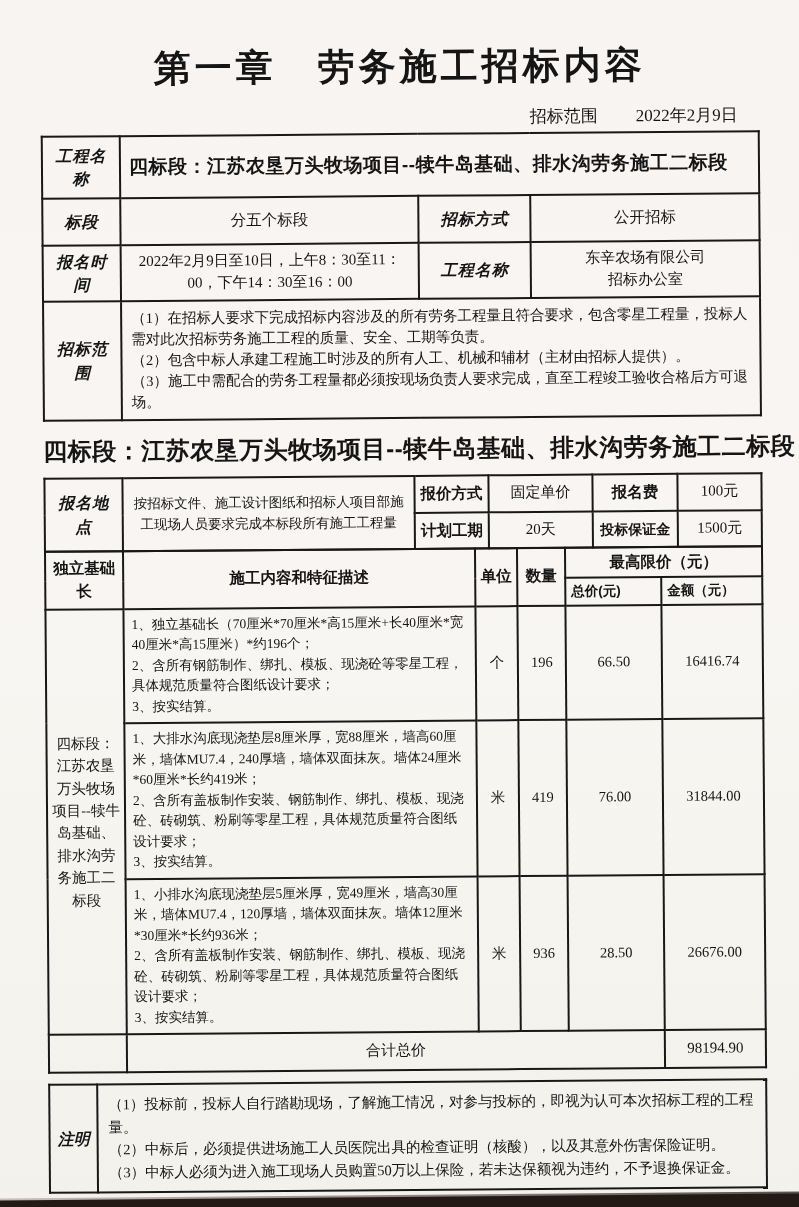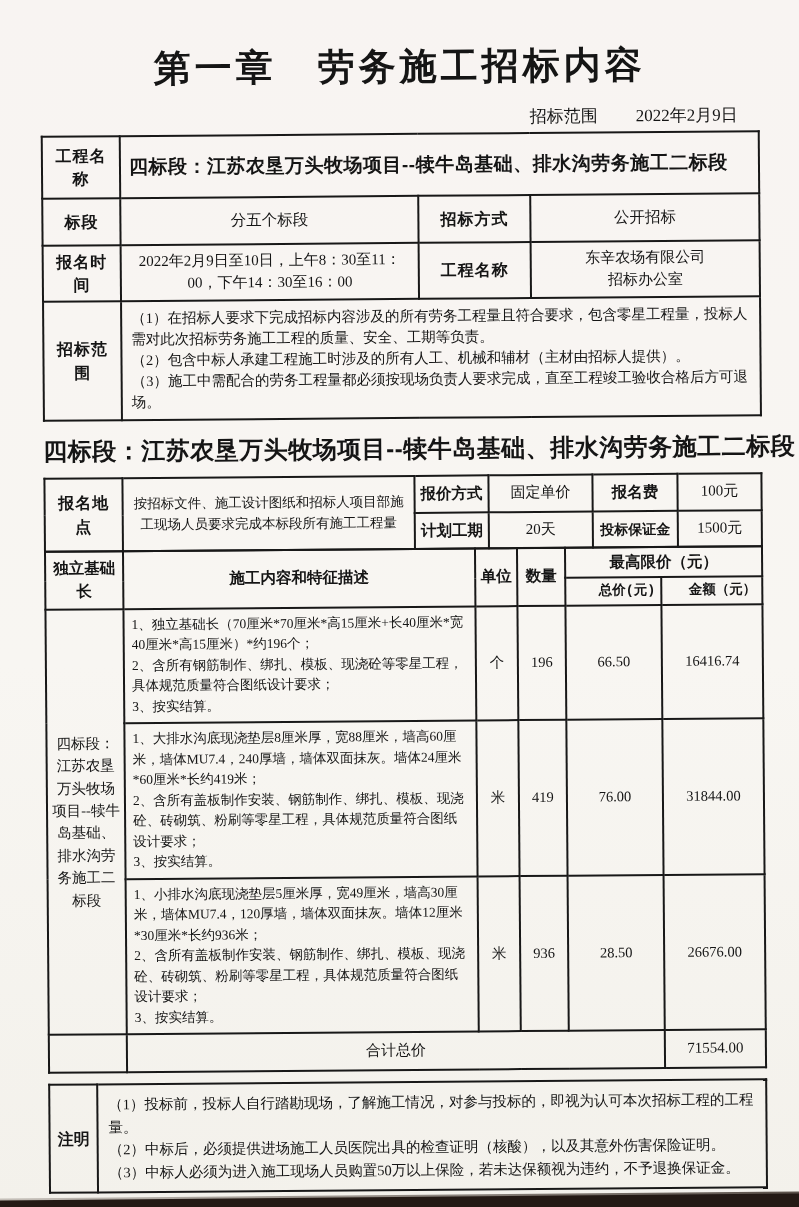--- a/index.html
+++ b/index.html
@@ -50,20 +50,21 @@
     font-size: 14px;
     line-height: 1.45;
   }
   .outer { border: 2.5px solid #141414; }
   .lbl {
     text-align: center;
     font-weight: bold;
     font-family: "Liberation Sans", "DejaVu Sans", sans-serif;
     font-size: 16px;
     letter-spacing: 1px;
+    font-style: italic;
   }
   .center { text-align: center; }
   .pre { white-space: pre-line; }
   .project-name-cell {
     font-weight: bold;
     font-size: 19px;
     font-family: "Liberation Sans", "DejaVu Sans", sans-serif;
     padding: 14px 8px;
     letter-spacing: 0.5px;
   }
@@ -82,22 +83,22 @@
     text-align: center; font-weight: bold; font-size: 15.5px;
     font-family: "Liberation Sans", "DejaVu Sans", sans-serif;
     padding: 6px 2px;
   }
   .quote-val { text-align: center; font-size: 15px; }
   .hdr {
     text-align: center; font-weight: bold;
     font-family: "Liberation Sans", "DejaVu Sans", sans-serif;
     font-size: 15.5px;
   }
-  .subhdr { text-align: right; font-weight: bold; font-size: 13.5px;
-    font-family: Liberation Mono, monospace; }
+  .subhdr { text-align: left; font-weight: bold; font-size: 13.5px;
+    font-family: Liberation Sans, sans-serif; }
   .desc-cell { font-size: 13.5px; line-height: 1.52; padding: 5px 7px; vertical-align: top; }
   .num-cell { text-align: center; font-size: 14.5px; font-family: "Liberation Serif", serif; }
   .item-name-cell {
     text-align: center; font-size: 14.5px; line-height: 1.55;
     padding: 4px 2px;
   }
   .total-row td { height: 38px; }
   .note-cell { padding: 8px 10px; font-size: 14.5px; line-height: 1.55; }
   .bottom-edge {
     position: absolute;
@@ -237,21 +238,21 @@
 2、含所有盖板制作安装、钢筋制作、绑扎、模板、现浇砼、砖砌筑、粉刷等零星工程，具体规范质量符合图纸设计要求；
 3、按实结算。</td>
       <td class="num-cell">米</td>
       <td class="num-cell">936</td>
       <td class="num-cell">28.50</td>
       <td class="num-cell">26676.00</td>
     </tr>
     <tr class="total-row">
       <td></td>
       <td class="center" colspan="4" style="font-size:15px">合计总价</td>
-      <td class="num-cell" style="font-size:15px">71554.00</td>
+      <td class="num-cell" style="font-size:15px">98194.90</td>
     </tr>
   </tbody>
     </table>
 
   <div class="gap-sm"></div>
 
   <table class="outer">
     <colgroup>
         <col style="width:48px">
         <col style="width:669px">

